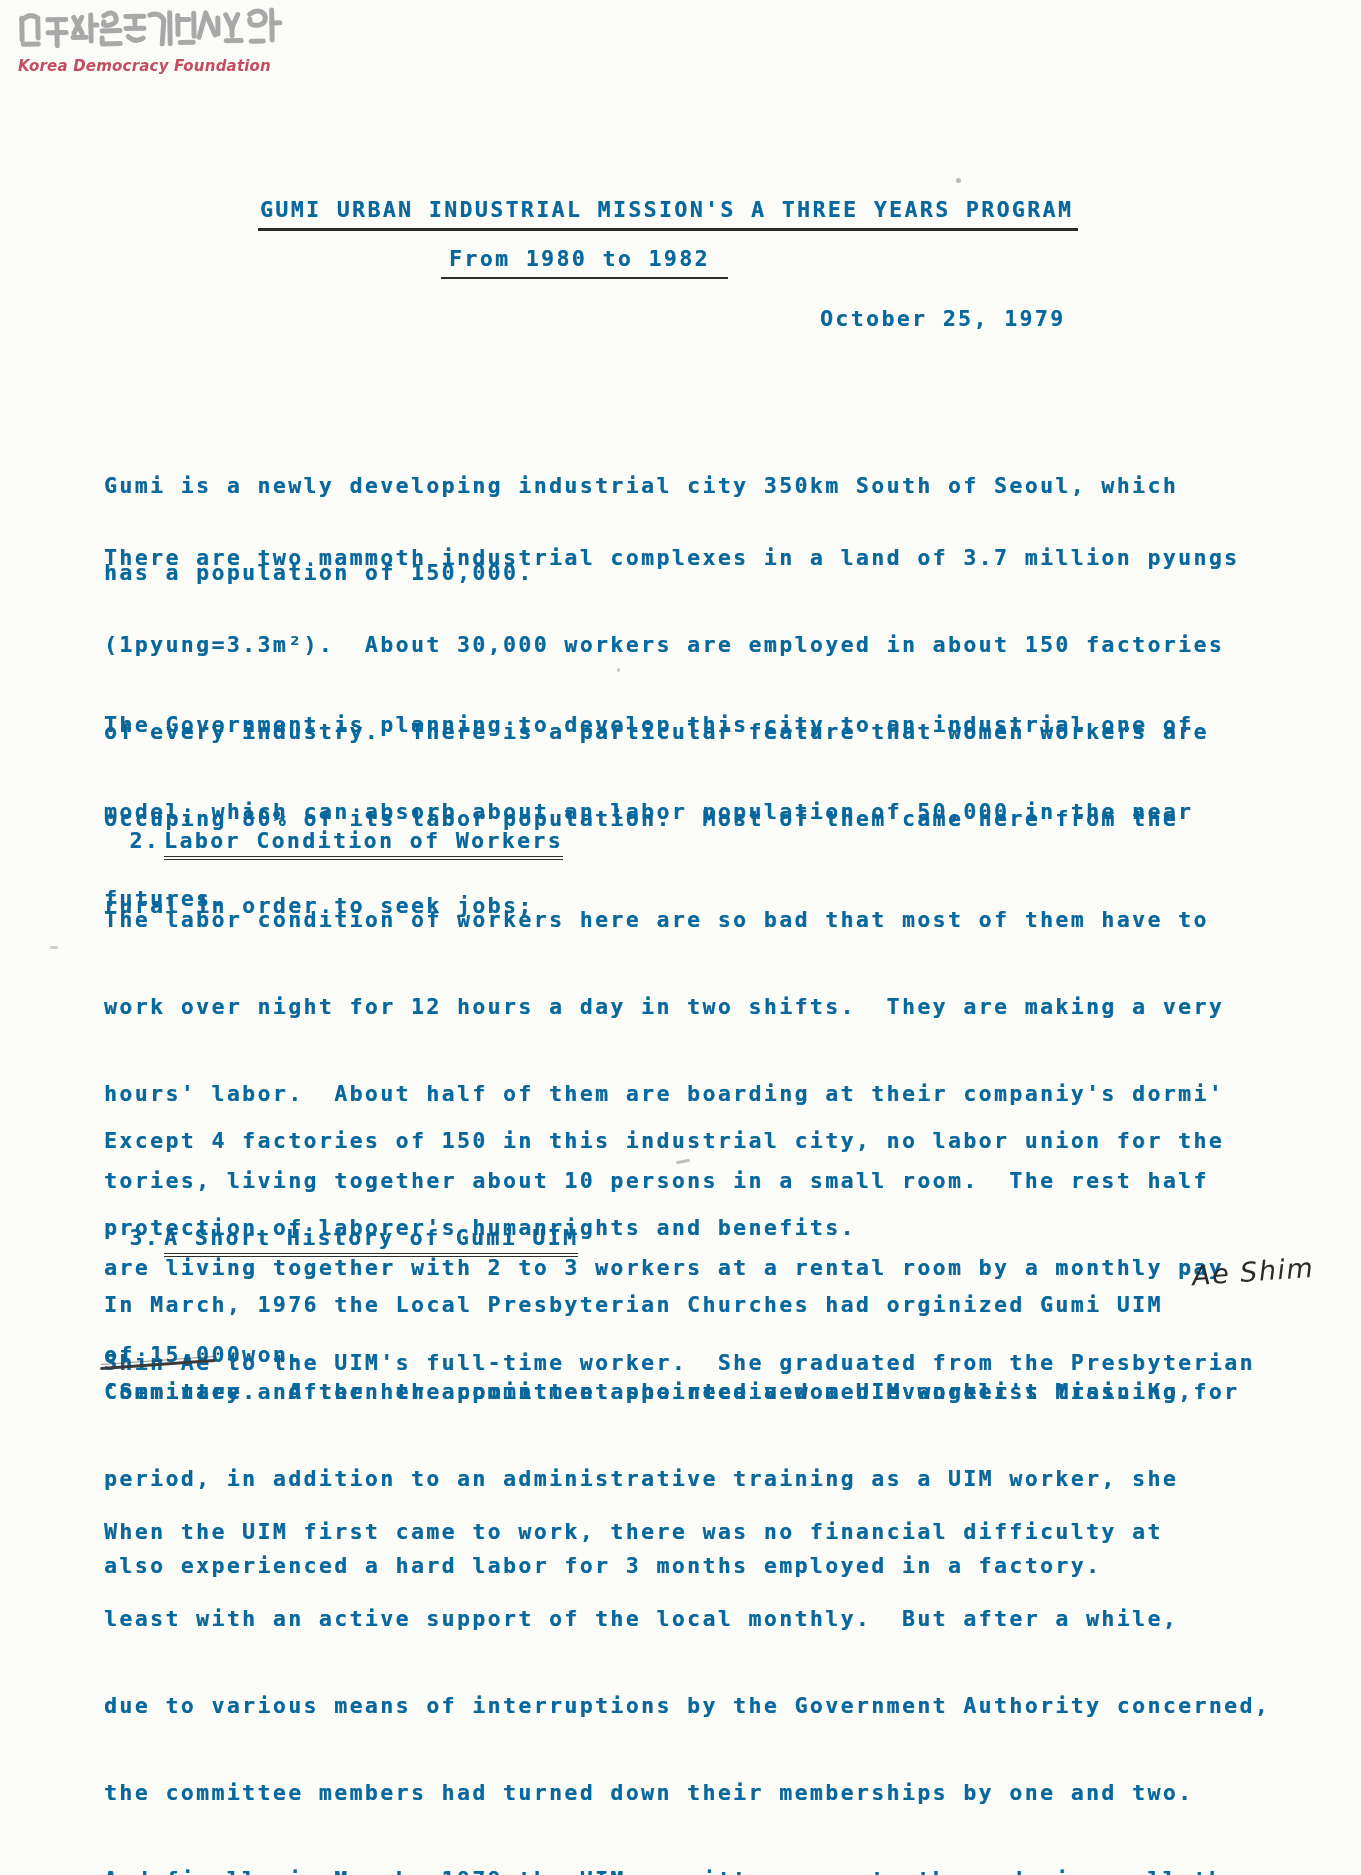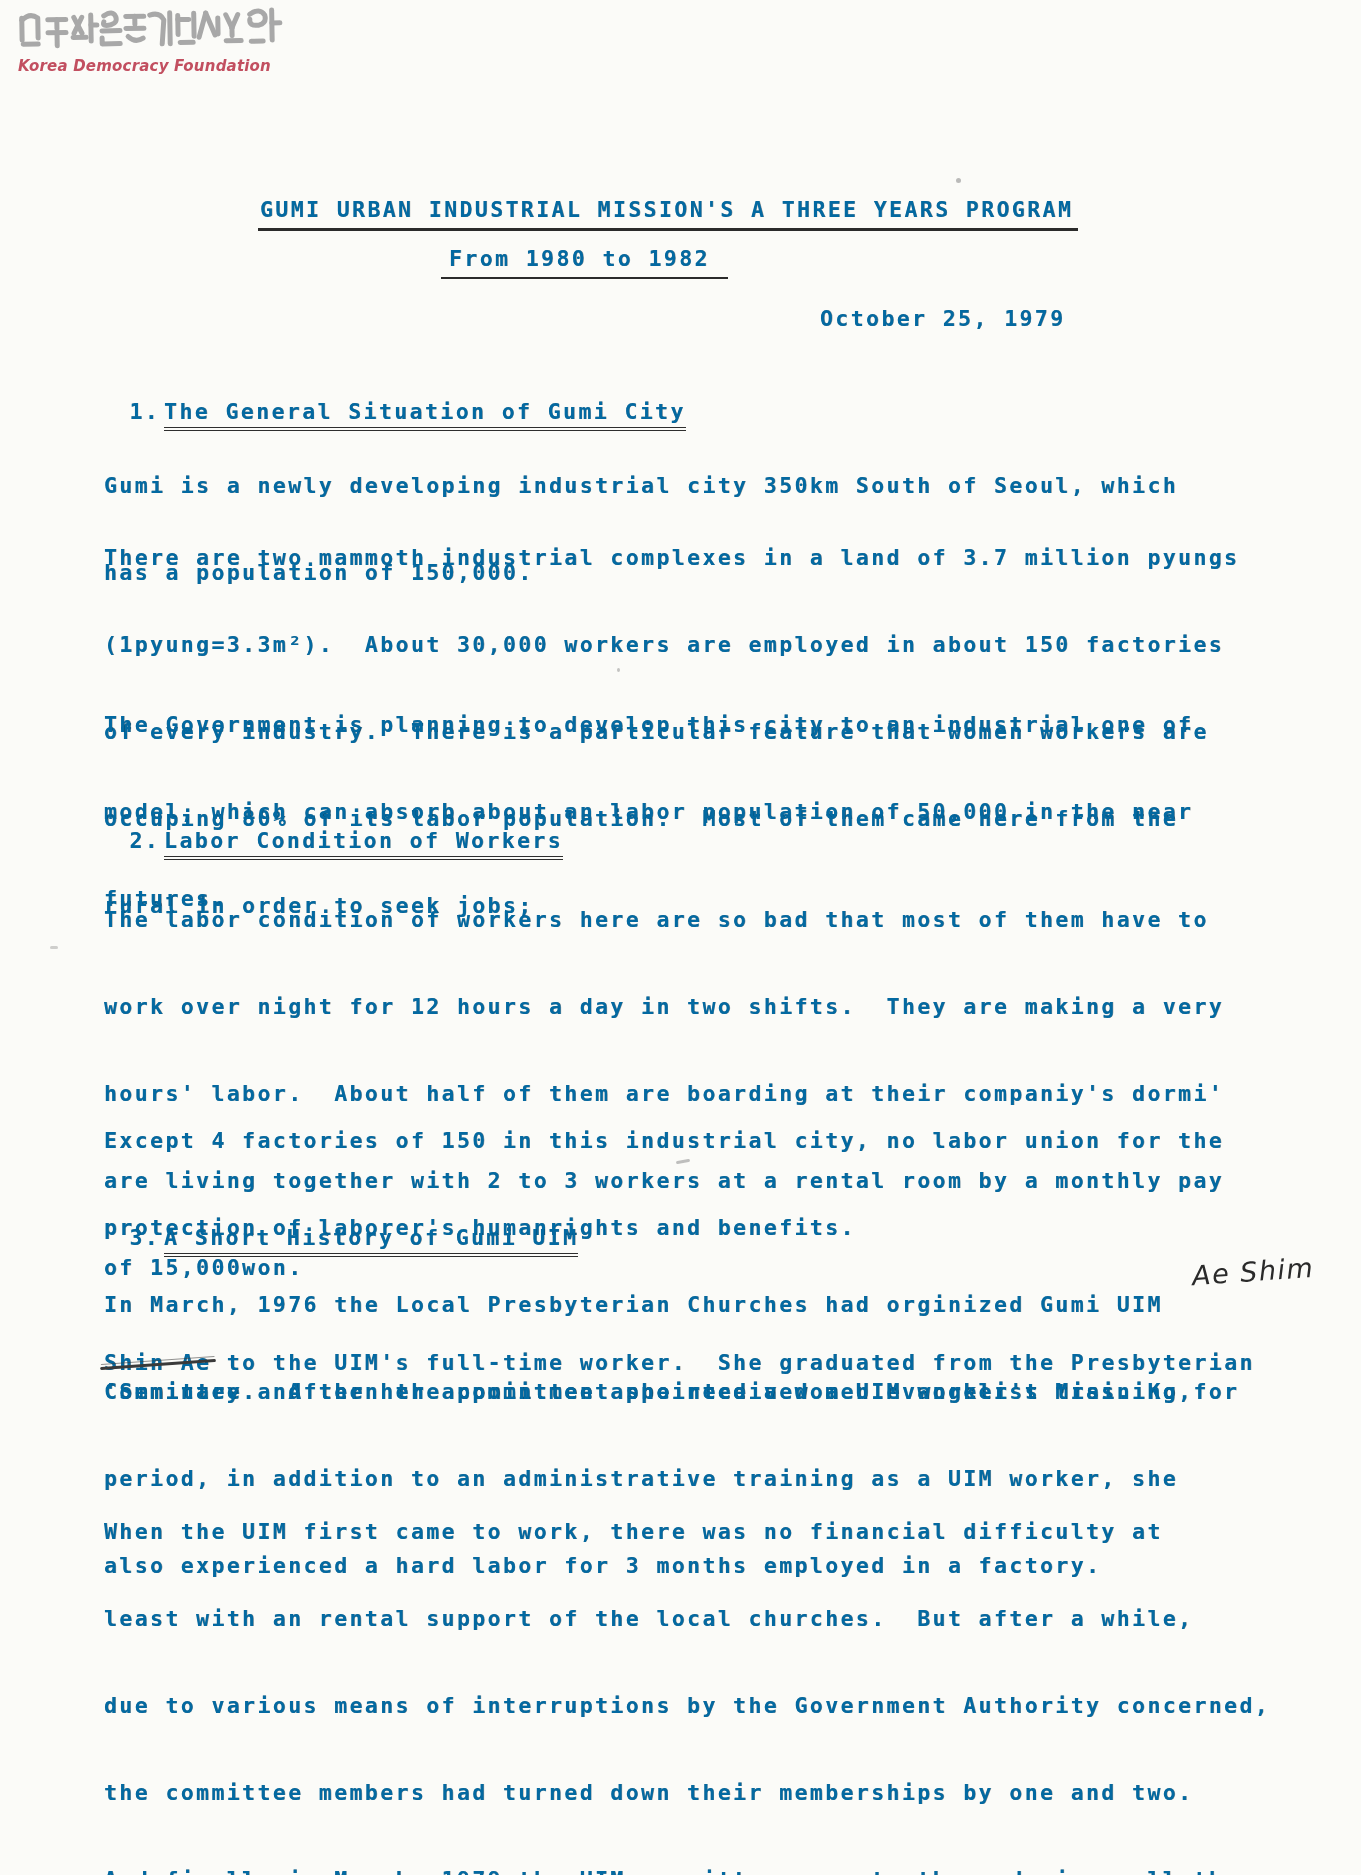--- a/index.html
+++ b/index.html
@@ -137,23 +137,20 @@
           <path d="M233,37 h12"></path>
       </g>
     </svg>
     <div class="logo-en">Korea Democracy Foundation</div>
   </div>
 
   <div class="abs tw doc-title">GUMI URBAN INDUSTRIAL MISSION'S A THREE YEARS PROGRAM</div>
   <div class="abs tw doc-subtitle">From 1980 to 1982</div>
   <div class="abs tw doc-date">October 25, 1979</div>
 
-  <div class="abs tw heading-row" style="top:368px;">
-    <span class="hnum">1.</span><span class="htext">The General Situation of Gumi City</span>
-  </div>
   <div class="abs tw para" style="top:413px;">
     <div class="ln">Gumi is a newly developing industrial city 350km South of Seoul, which</div>
     <div class="ln">has a population of 150,000.</div>
   </div>
   <div class="abs tw para" style="top:485px;">
     <div class="ln">There are two mammoth industrial complexes in a land of 3.7 million pyungs</div>
     <div class="ln">(1pyung=3.3m²).  About 30,000 workers are employed in about 150 factories</div>
     <div class="ln">of every industry.  There is a particular feature that women workers are</div>
     <div class="ln">occuping 80% of its labor population.  Most of them came here from the</div>
     <div class="ln">rural in order to seek jobs;</div>
@@ -164,20 +161,21 @@
     <div class="ln">futures.</div>
   </div>
 
   <div class="abs tw heading-row" style="top:797px;">
     <span class="hnum">2.</span><span class="htext">Labor Condition of Workers</span>
   </div>
   <div class="abs tw para" style="top:847px;">
     <div class="ln">The labor condition of workers here are so bad that most of them have to</div>
     <div class="ln">work over night for 12 hours a day in two shifts.  They are making a very</div>
     <div class="ln">hours' labor.  About half of them are boarding at their companiy's dormi'</div>
+    <div class="ln">tories, living together about 10 persons in a small room.  The rest half</div>
     <div class="ln">are living together with 2 to 3 workers at a rental room by a monthly pay</div>
     <div class="ln">of 15,000won.</div>
   </div>
   <div class="abs tw para" style="top:1068px;">
     <div class="ln">Except 4 factories of 150 in this industrial city, no labor union for the</div>
     <div class="ln">protection of laborer's humanrights and benefits.</div>
   </div>
 
   <div class="abs tw heading-row" style="top:1194px;">
     <span class="hnum">3.</span><span class="htext">A Short History of Gumi UIM</span>
@@ -189,21 +187,21 @@
   <div class="abs tw para" style="top:1290px;">
     <div class="ln"><span class="struck">Shin Ae</span><span> to the UIM's full-time worker.  She graduated from the Presbyterian</span></div>
   </div>
   <div class="abs tw para" style="top:1319px;">
     <div class="ln">'Seminary.  After her appointment she received a UIM worker's training for</div>
     <div class="ln">period, in addition to an administrative training as a UIM worker, she</div>
     <div class="ln">also experienced a hard labor for 3 months employed in a factory.</div>
   </div>
   <div class="abs tw para" style="top:1459px;">
     <div class="ln">When the UIM first came to work, there was no financial difficulty at</div>
-    <div class="ln">least with an rental support of the local churches.  But after a while,</div>
+    <div class="ln">least with an active support of the local monthly.  But after a while,</div>
     <div class="ln">due to various means of interruptions by the Government Authority concerned,</div>
     <div class="ln">the committee members had turned down their memberships by one and two.</div>
     <div class="ln">And finally in March, 1979 the UIM committee came to the end since all the</div>
     
     
   </div>
 
   <div class="abs handwritten">Ae Shim</div>
 
   <div class="art art-dot1"></div>

